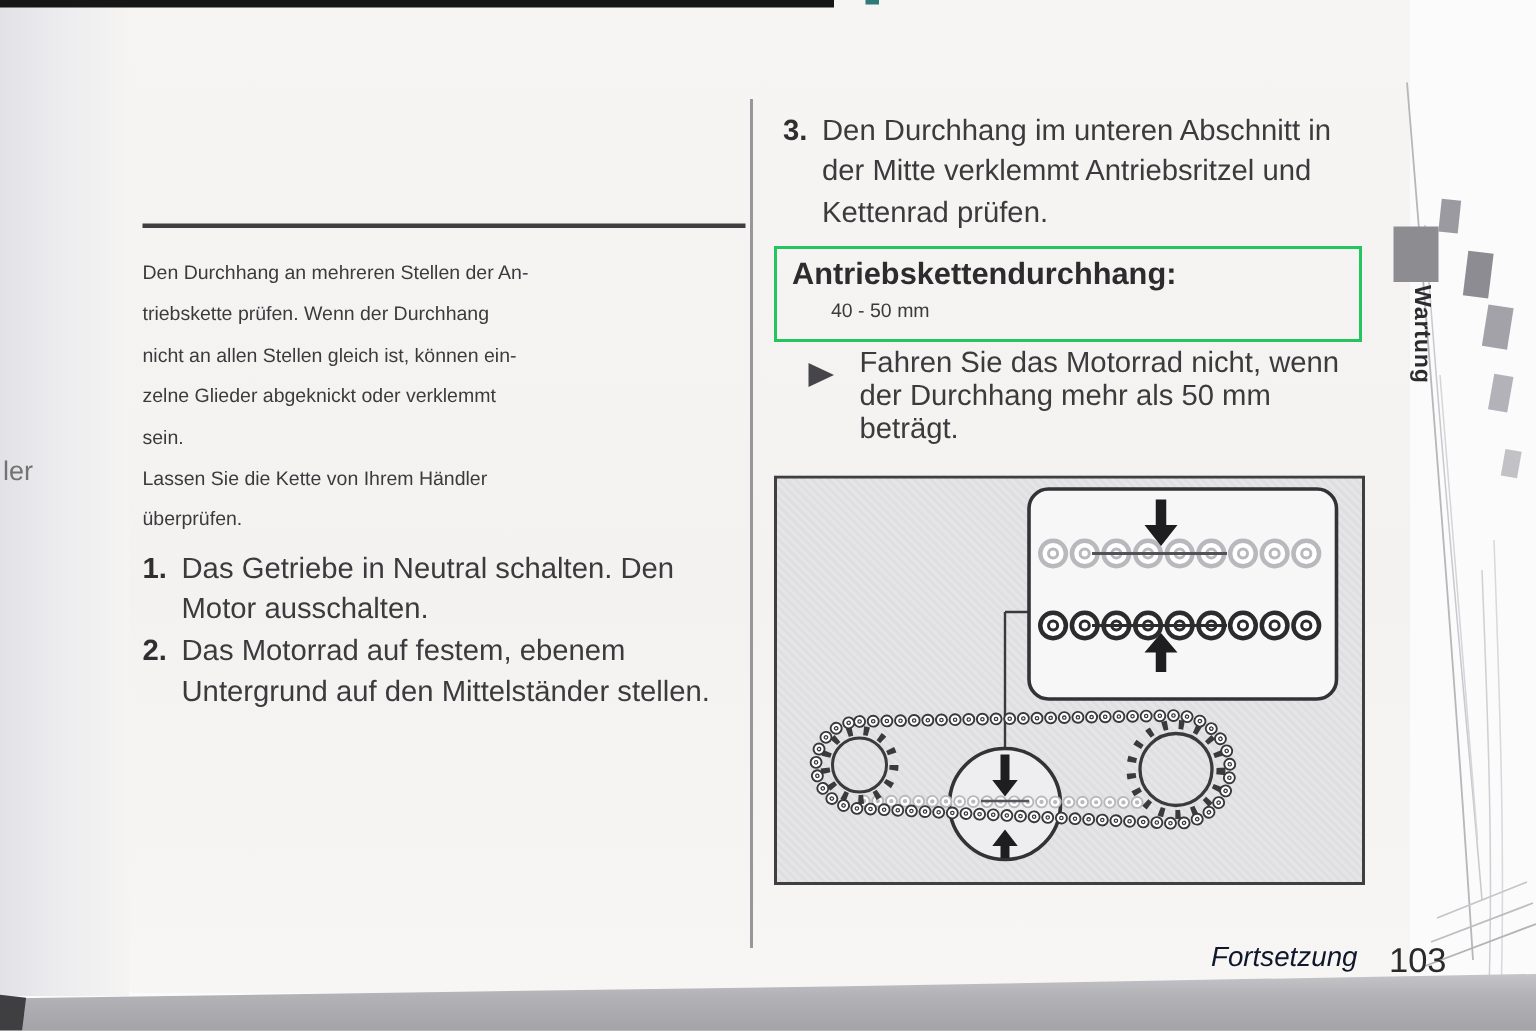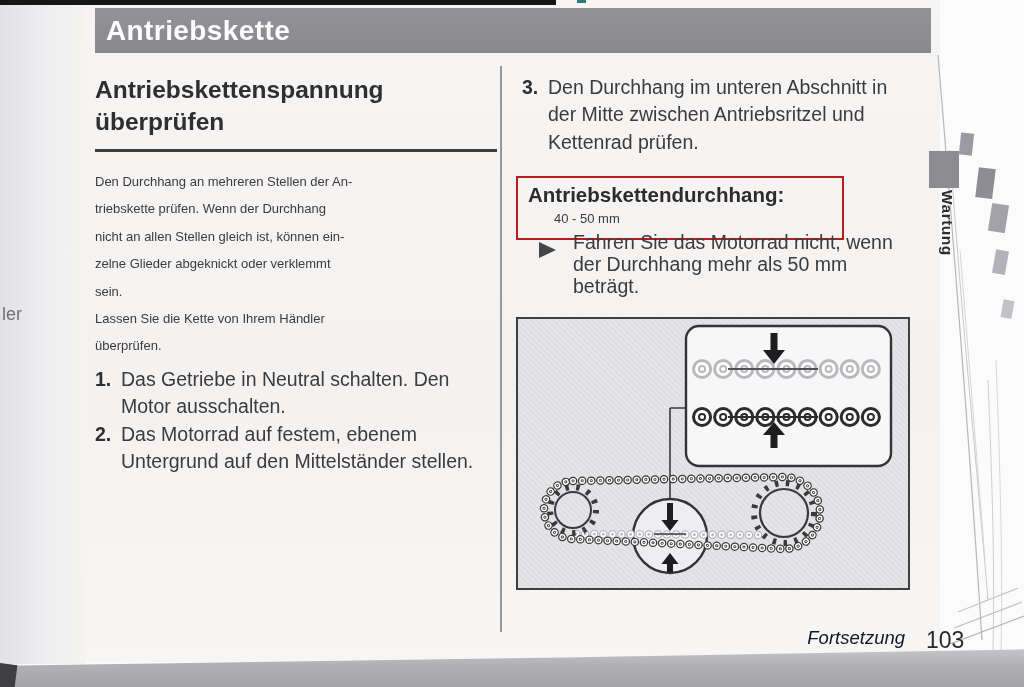--- a/index.html
+++ b/index.html
@@ -38,21 +38,21 @@
     font-size:24.5px;line-height:31.5px;font-weight:bold;color:#2f2f31;}
   .heading-rule{left:95px;top:149px;width:402px;height:3px;background:#3f3f42;}
   .intro{left:95px;top:168px;width:415px;font-size:13px;line-height:27.4px;}
   .steps{left:95px;top:366px;width:420px;font-size:19.5px;line-height:27.4px;}
   .steps-right{left:522px;top:74px;width:395px;font-size:19.5px;line-height:27.4px;}
   .step{display:flex;}
   .step .num{flex:none;width:26px;font-weight:bold;color:#2f2f31;}
   .step .txt{flex:1;}
 
   
-  .spec-box{left:516px;top:176px;width:328px;height:64px;border:2px solid #b91c1c;box-sizing:border-box;}
+  .spec-box{left:516px;top:164px;width:392px;height:64px;border:2px solid #22c55e;box-sizing:border-box;}
   .spec-label{left:10px;top:5px;font-size:20.5px;font-weight:bold;color:#2c2c2e;position:absolute;}
   .spec-value{left:36px;top:33px;font-size:13px;position:absolute;}
 
   
   .caution-arrow{left:539px;top:242px;width:0;height:0;
     border-left:17px solid #46464a;border-top:8.5px solid transparent;border-bottom:8.5px solid transparent;}
   .caution-text{left:573px;top:231px;width:352px;font-size:19.5px;line-height:22px;}
 
   
   .diagram{left:516px;top:317px;width:394px;height:273px;
@@ -74,28 +74,23 @@
 <body>
 
 <div class="canvas">
 
   <div class="abs main-page"></div>
   <div class="abs adjacent-strip"></div>
   <div class="abs edge-fragment">ler</div>
   <div class="abs top-strip"></div>
   <div class="abs teal-speck"></div>
 
-  <div class="abs header-bar">
-    <span>Antriebskette</span>
-  </div>
 
   <div class="abs col-divider"></div>
 
-  <div class="abs section-heading ml">Antriebskettenspannung
-überprüfen</div>
   <div class="abs heading-rule"></div>
   <div class="abs intro ml">Den Durchhang an mehreren Stellen der An-
 triebskette prüfen. Wenn der Durchhang
 nicht an allen Stellen gleich ist, können ein-
 zelne Glieder abgeknickt oder verklemmt
 sein.
 Lassen Sie die Kette von Ihrem Händler
 überprüfen.</div>
 
   <div class="abs steps">
@@ -108,21 +103,21 @@
       <span class="num">2.</span>
       <span class="txt ml">Das Motorrad auf festem, ebenem
 Untergrund auf den Mittelständer stellen.</span>
     </div>
   </div>
 
   <div class="abs steps-right">
     <div class="step">
       <span class="num">3.</span>
       <span class="txt ml">Den Durchhang im unteren Abschnitt in
-der Mitte zwischen Antriebsritzel und
+der Mitte verklemmt Antriebsritzel und
 Kettenrad prüfen.</span>
     </div>
   </div>
 
   <div class="abs spec-box">
     <div class="spec-label">Antriebskettendurchhang:</div>
     <div class="spec-value">40 - 50 mm</div>
   </div>
 
   <div class="abs caution-arrow"></div>

